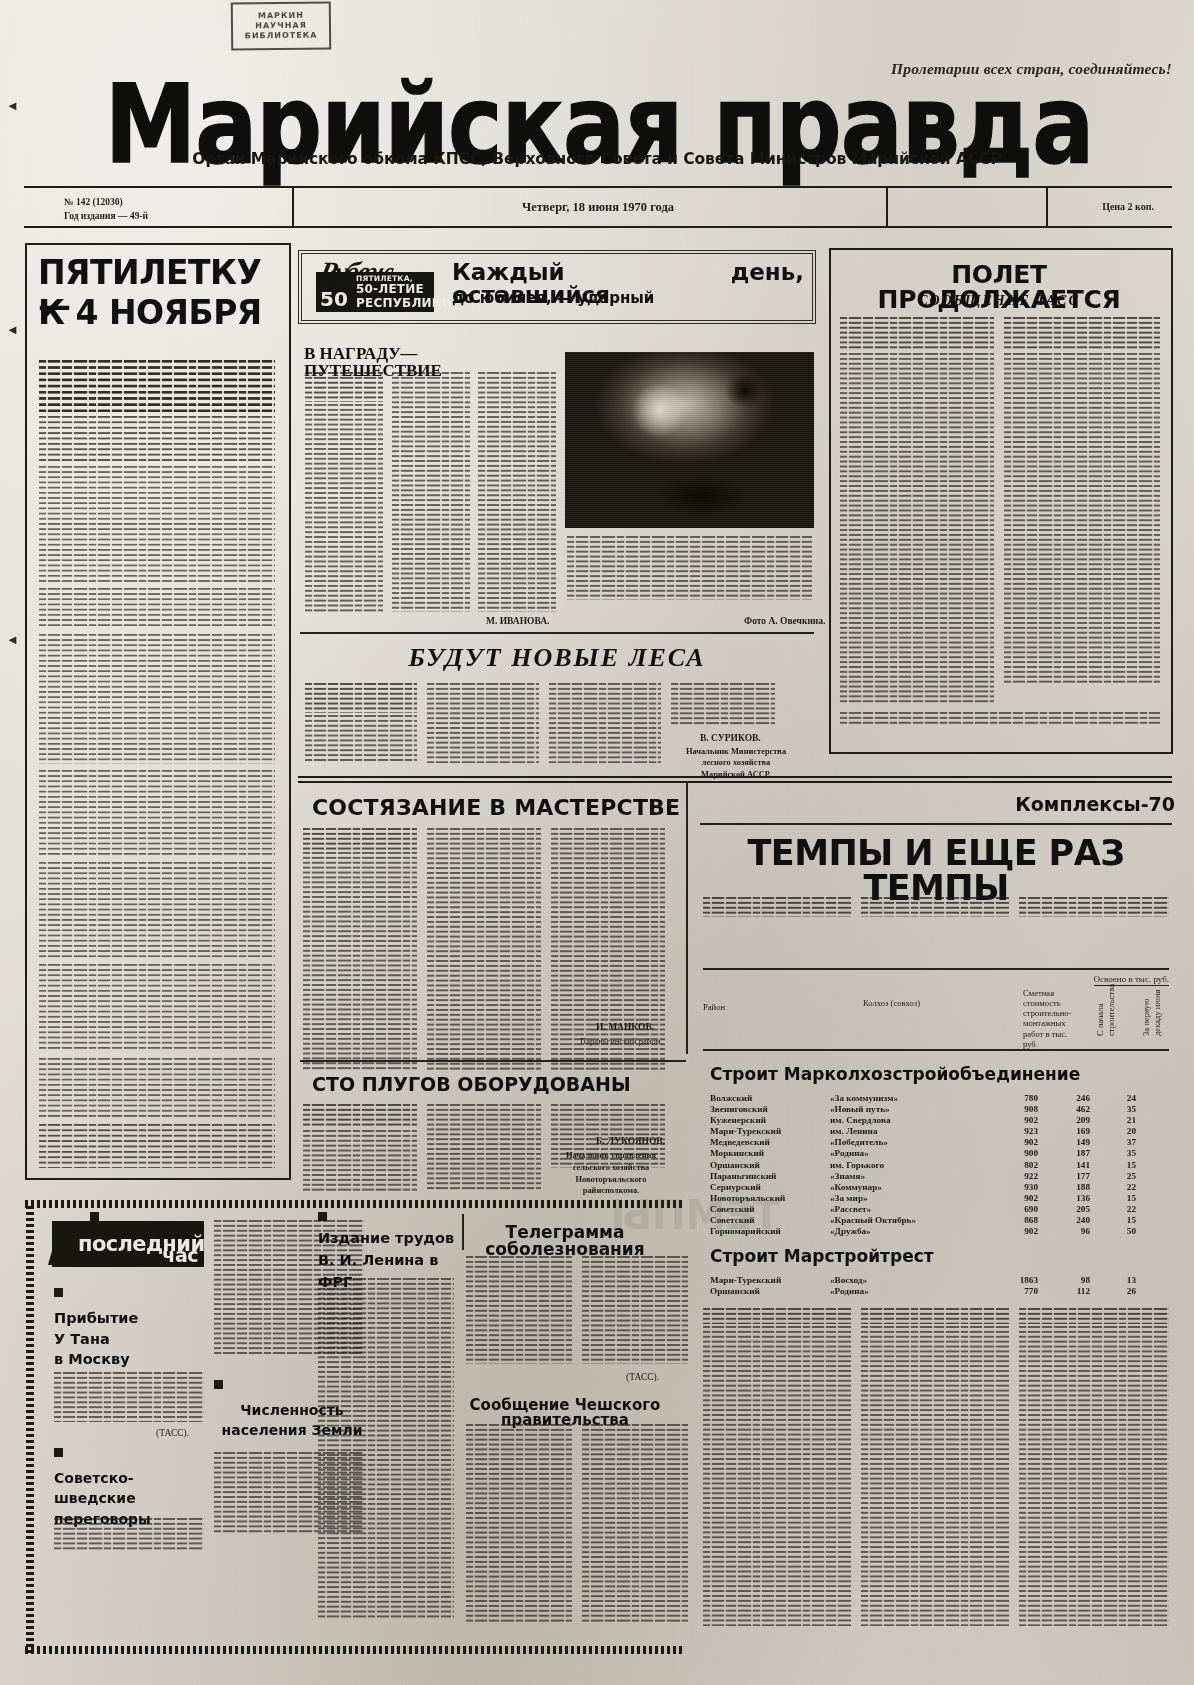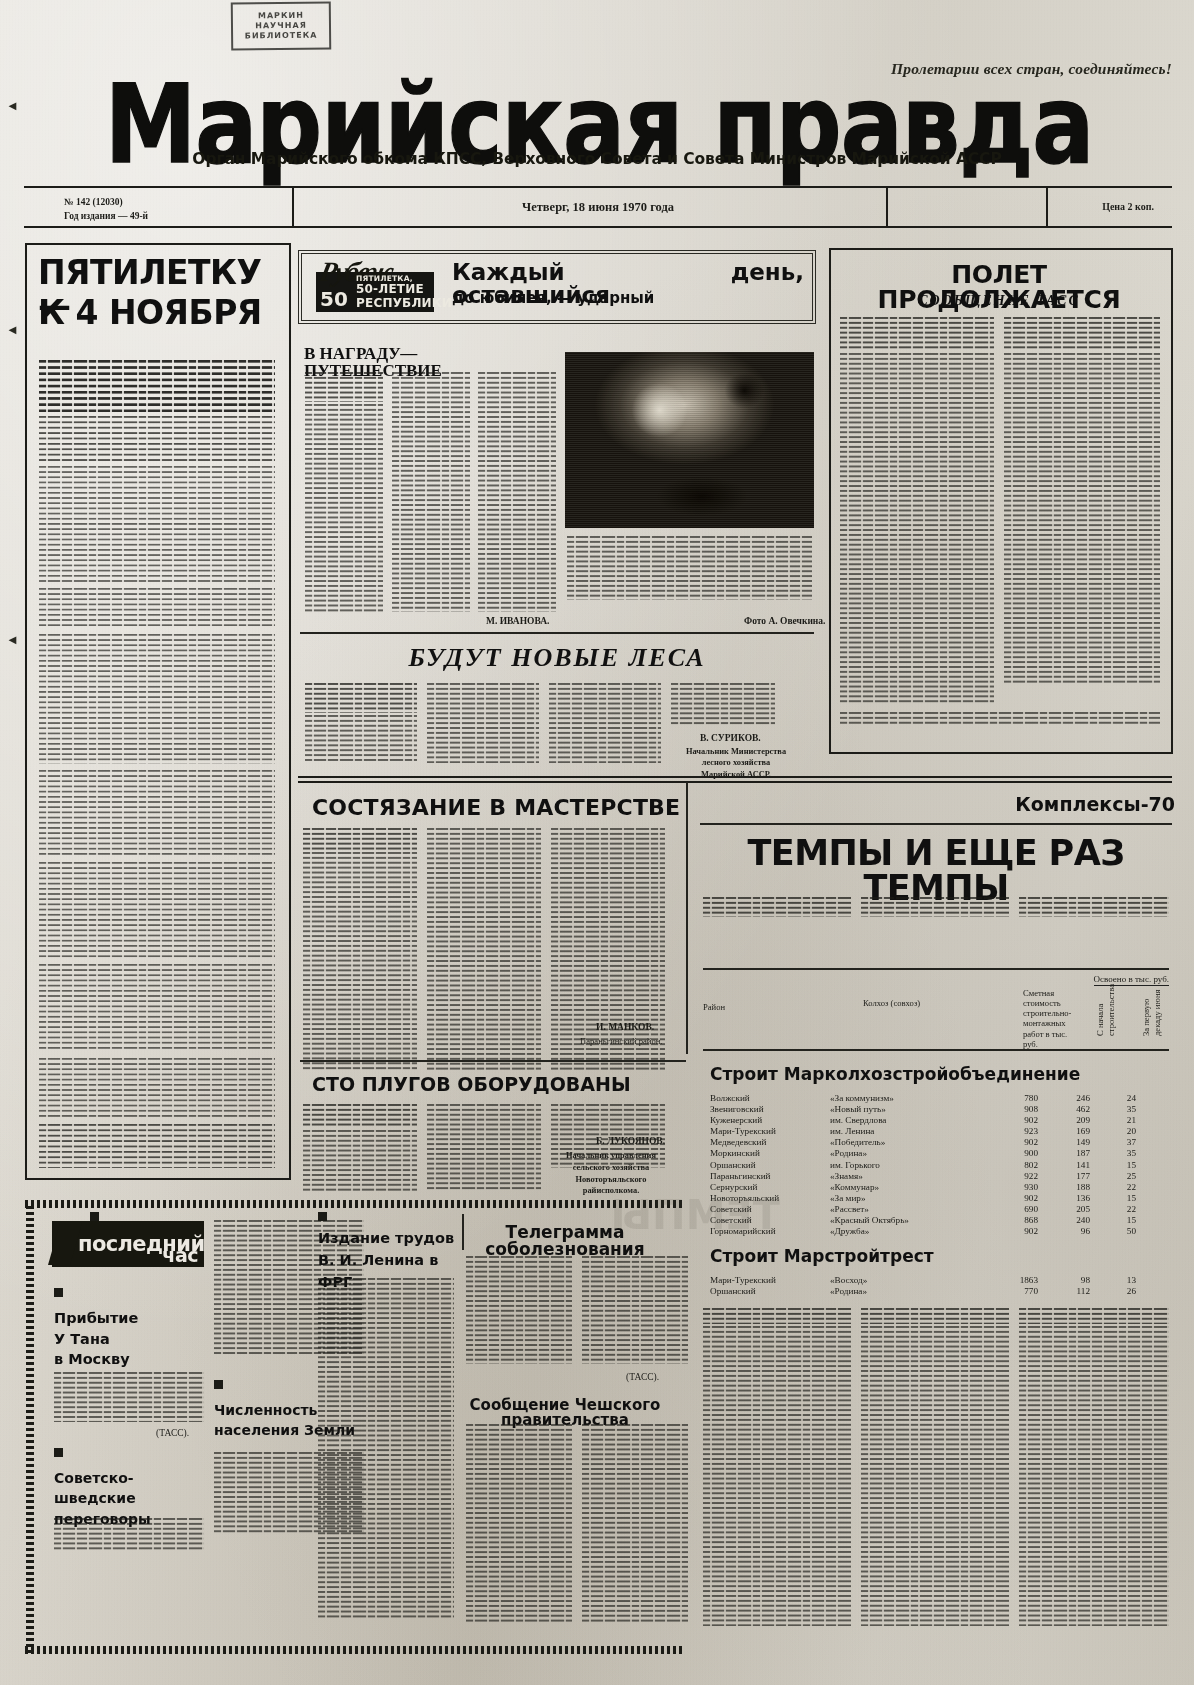--- a/index.html
+++ b/index.html
@@ -178,21 +178,21 @@
     background-image:repeating-linear-gradient(90deg,#1b1b16 0 3px, transparent 3px 6px);
   }
   .zigv{
     background-image:repeating-linear-gradient(180deg,#1b1b16 0 3px, transparent 3px 6px);
   }
   .dblrule{border-top:2px solid #1c1c18;border-bottom:2px solid #1c1c18;height:3px;}
 
   
   .tbl{position:absolute;font-family:"Liberation Serif", serif;color:#1b1b17;}
   .tbl .th{font-size:8.6px;line-height:1.25;}
-  .tbl-row{display:flex;font-size:9.2px;line-height:11.1px;white-space:nowrap;}
+  .tbl-row{display:flex;font-size:9.2px;line-height:11.1px;white-space:nowrap;font-weight:bold;}
   .c-rn{width:120px;}
   .c-kz{width:150px;}
   .c-n1{width:58px;text-align:right;}
   .c-n2{width:52px;text-align:right;}
   .c-n3{width:46px;text-align:right;}
   .vrot{writing-mode:vertical-rl;transform:rotate(180deg);font-size:7.6px;line-height:1.15;}
 
   .corner-mark{position:absolute;color:#2a2a22;font-size:13px;}
 </style>
 </head>
@@ -473,21 +473,21 @@
   <div class="blk micro dense" style="left:54px;top:1372px;width:150px;height:50px;"></div>
   <div class="blk sig" style="left:156px;top:1428px;font-weight:400;">(ТАСС).</div>
 
   <div class="blk" style="left:54px;top:1448px;width:9px;height:9px;background:#1b1b16;"></div>
   <div class="blk hl" style="left:54px;top:1468px;width:156px;font-size:14px;line-height:1.45;white-space:pre-line;">Советско-шведские
 переговоры</div>
   <div class="blk micro dense" style="left:54px;top:1518px;width:150px;height:32px;"></div>
   <div class="blk micro dense" style="left:214px;top:1220px;width:150px;height:136px;"></div>
 
   <div class="blk" style="left:214px;top:1380px;width:9px;height:9px;background:#1b1b16;"></div>
-  <div class="blk hl" style="left:214px;top:1400px;width:156px;font-size:14px;line-height:1.45;white-space:pre-line;">Численность
+  <div class="blk hl" style="left:214px;top:1400px;width:156px;font-size:14px;line-height:1.45;white-space:pre-line;text-align:center;">Численность
 населения Земли</div>
   <div class="blk micro dense" style="left:214px;top:1452px;width:150px;height:82px;"></div>
 
   <div class="blk" style="left:90px;top:1212px;width:9px;height:9px;background:#1b1b16;"></div>
   <div class="blk hl" style="left:318px;top:1228px;width:140px;font-size:14.5px;line-height:1.5;white-space:pre-line;">Издание трудов
 В. И. Ленина в ФРГ</div>
   <div class="blk" style="left:318px;top:1212px;width:9px;height:9px;background:#1b1b16;"></div>
   <div class="blk micro dense" style="left:318px;top:1278px;width:136px;height:340px;"></div>
 
   <div class="blk hairline" style="left:462px;top:1214px;width:1.6px;height:36px;"></div>

